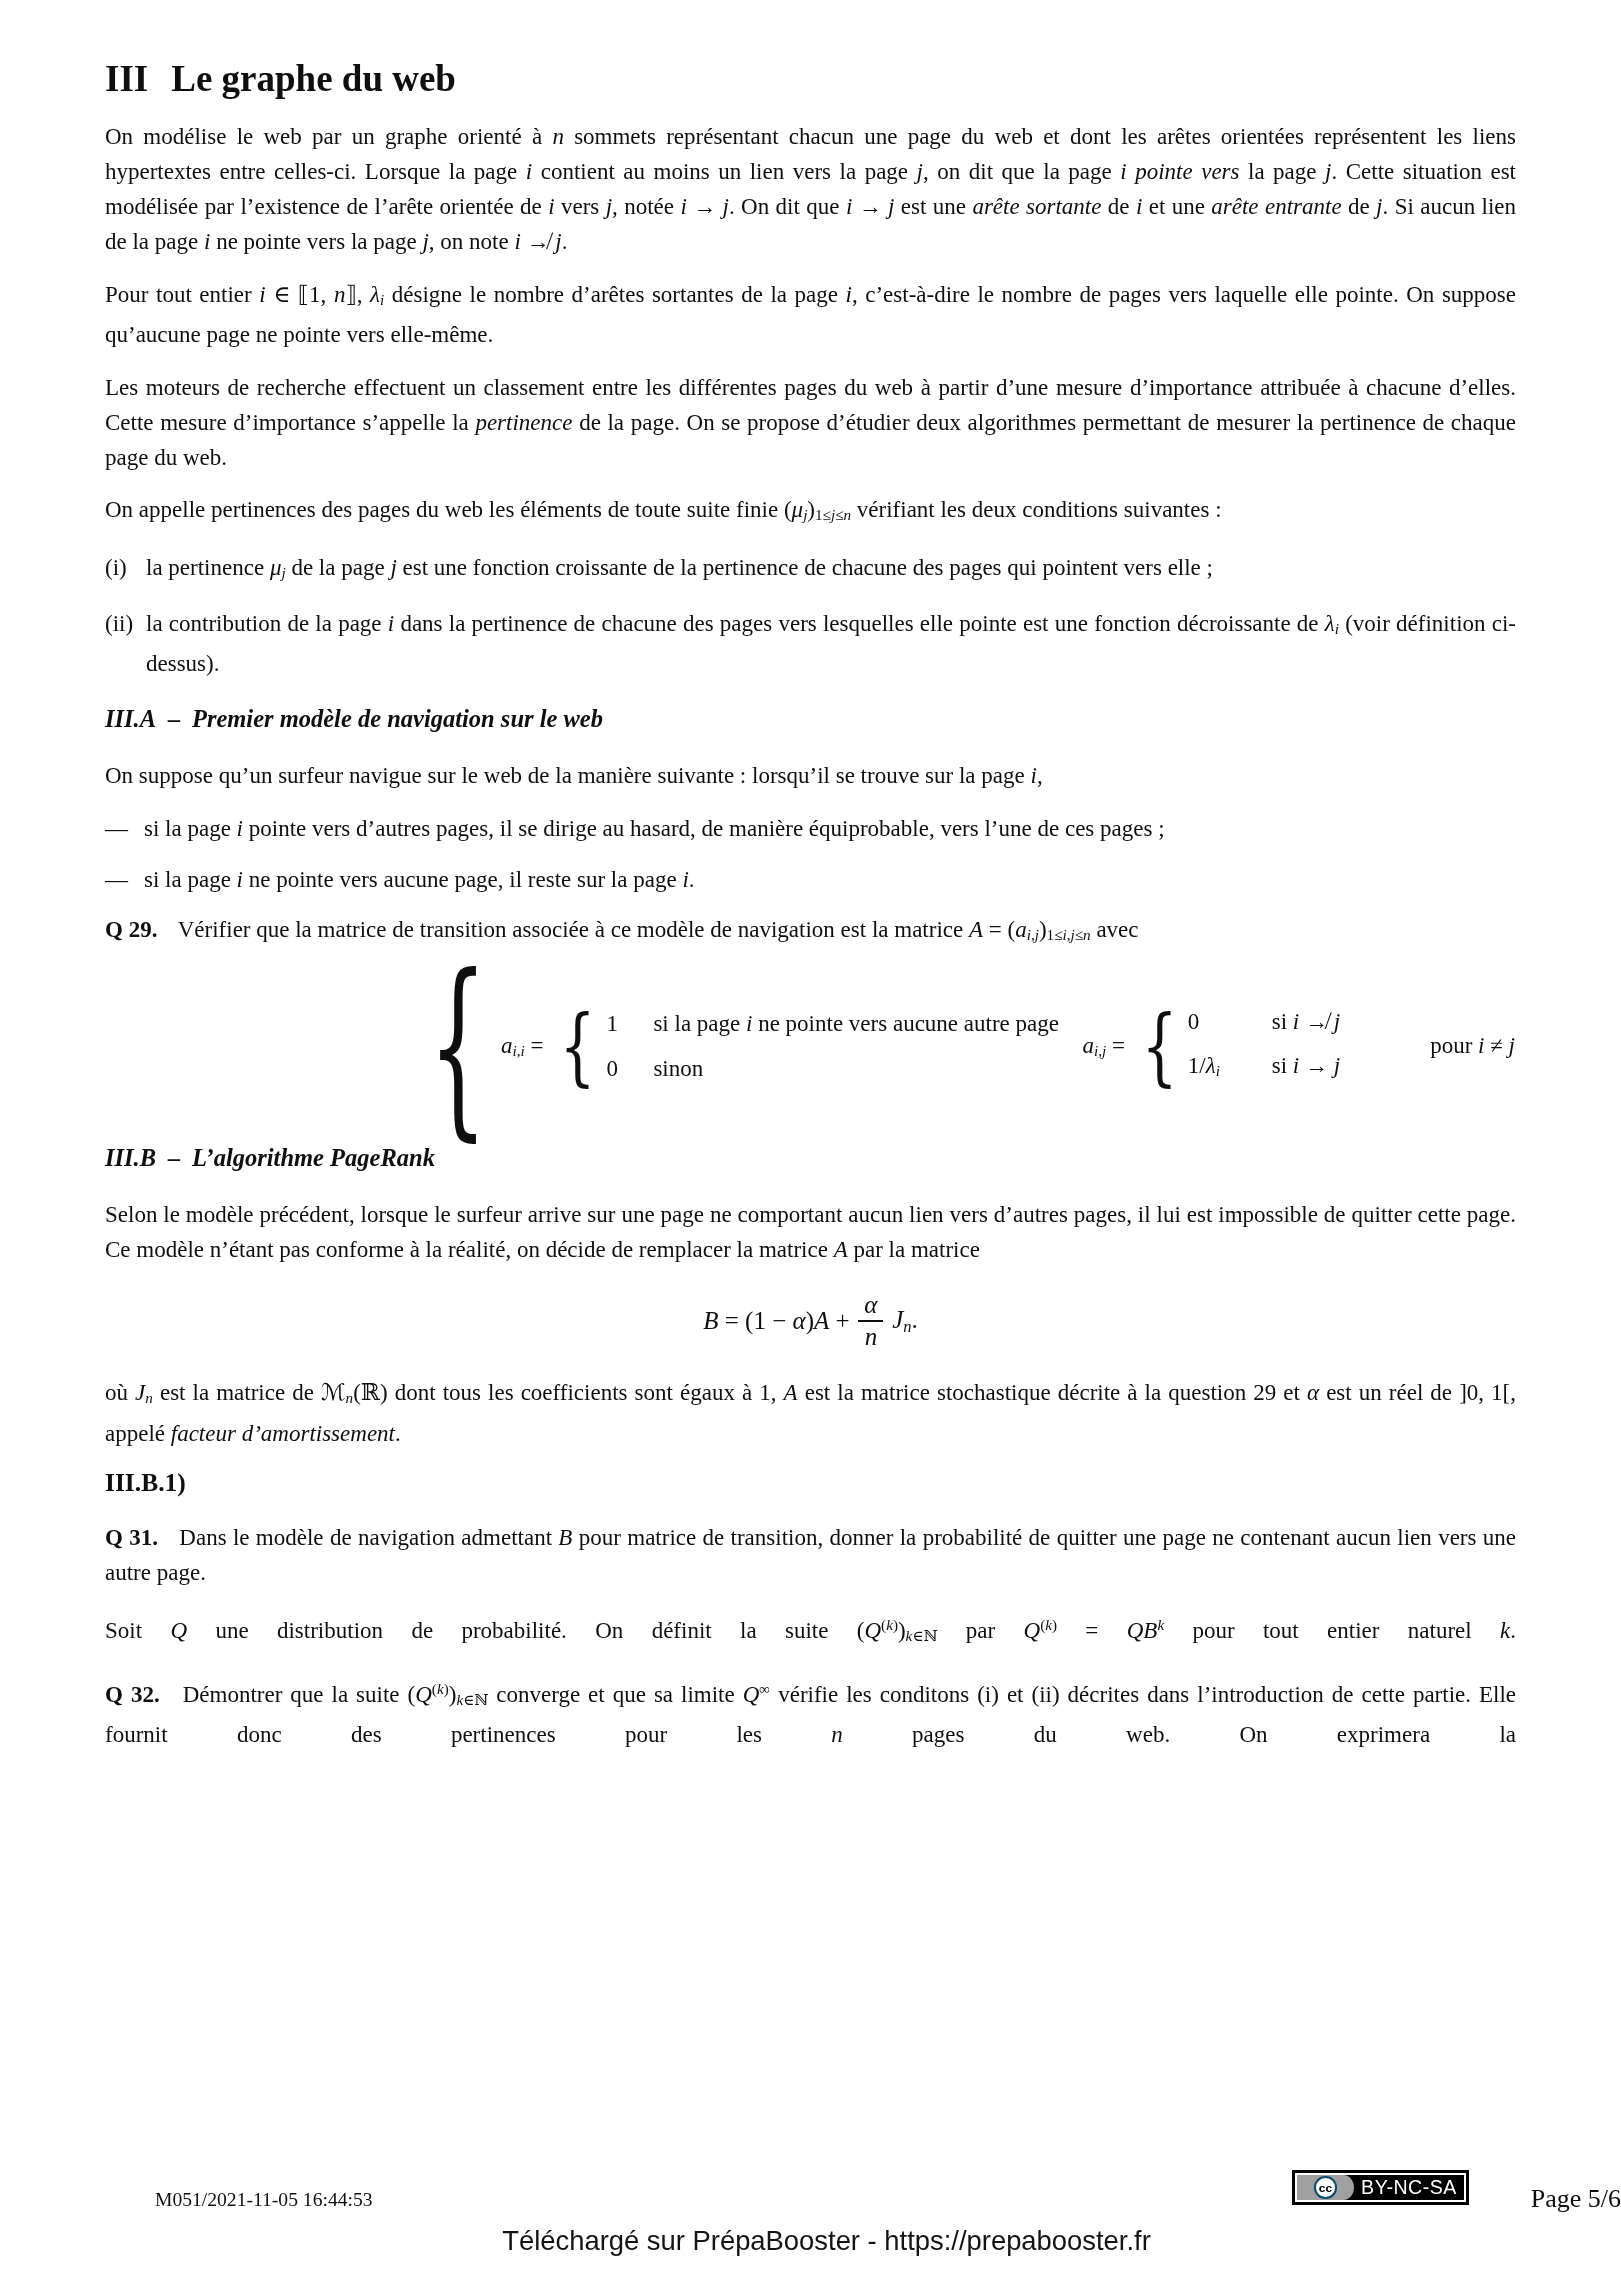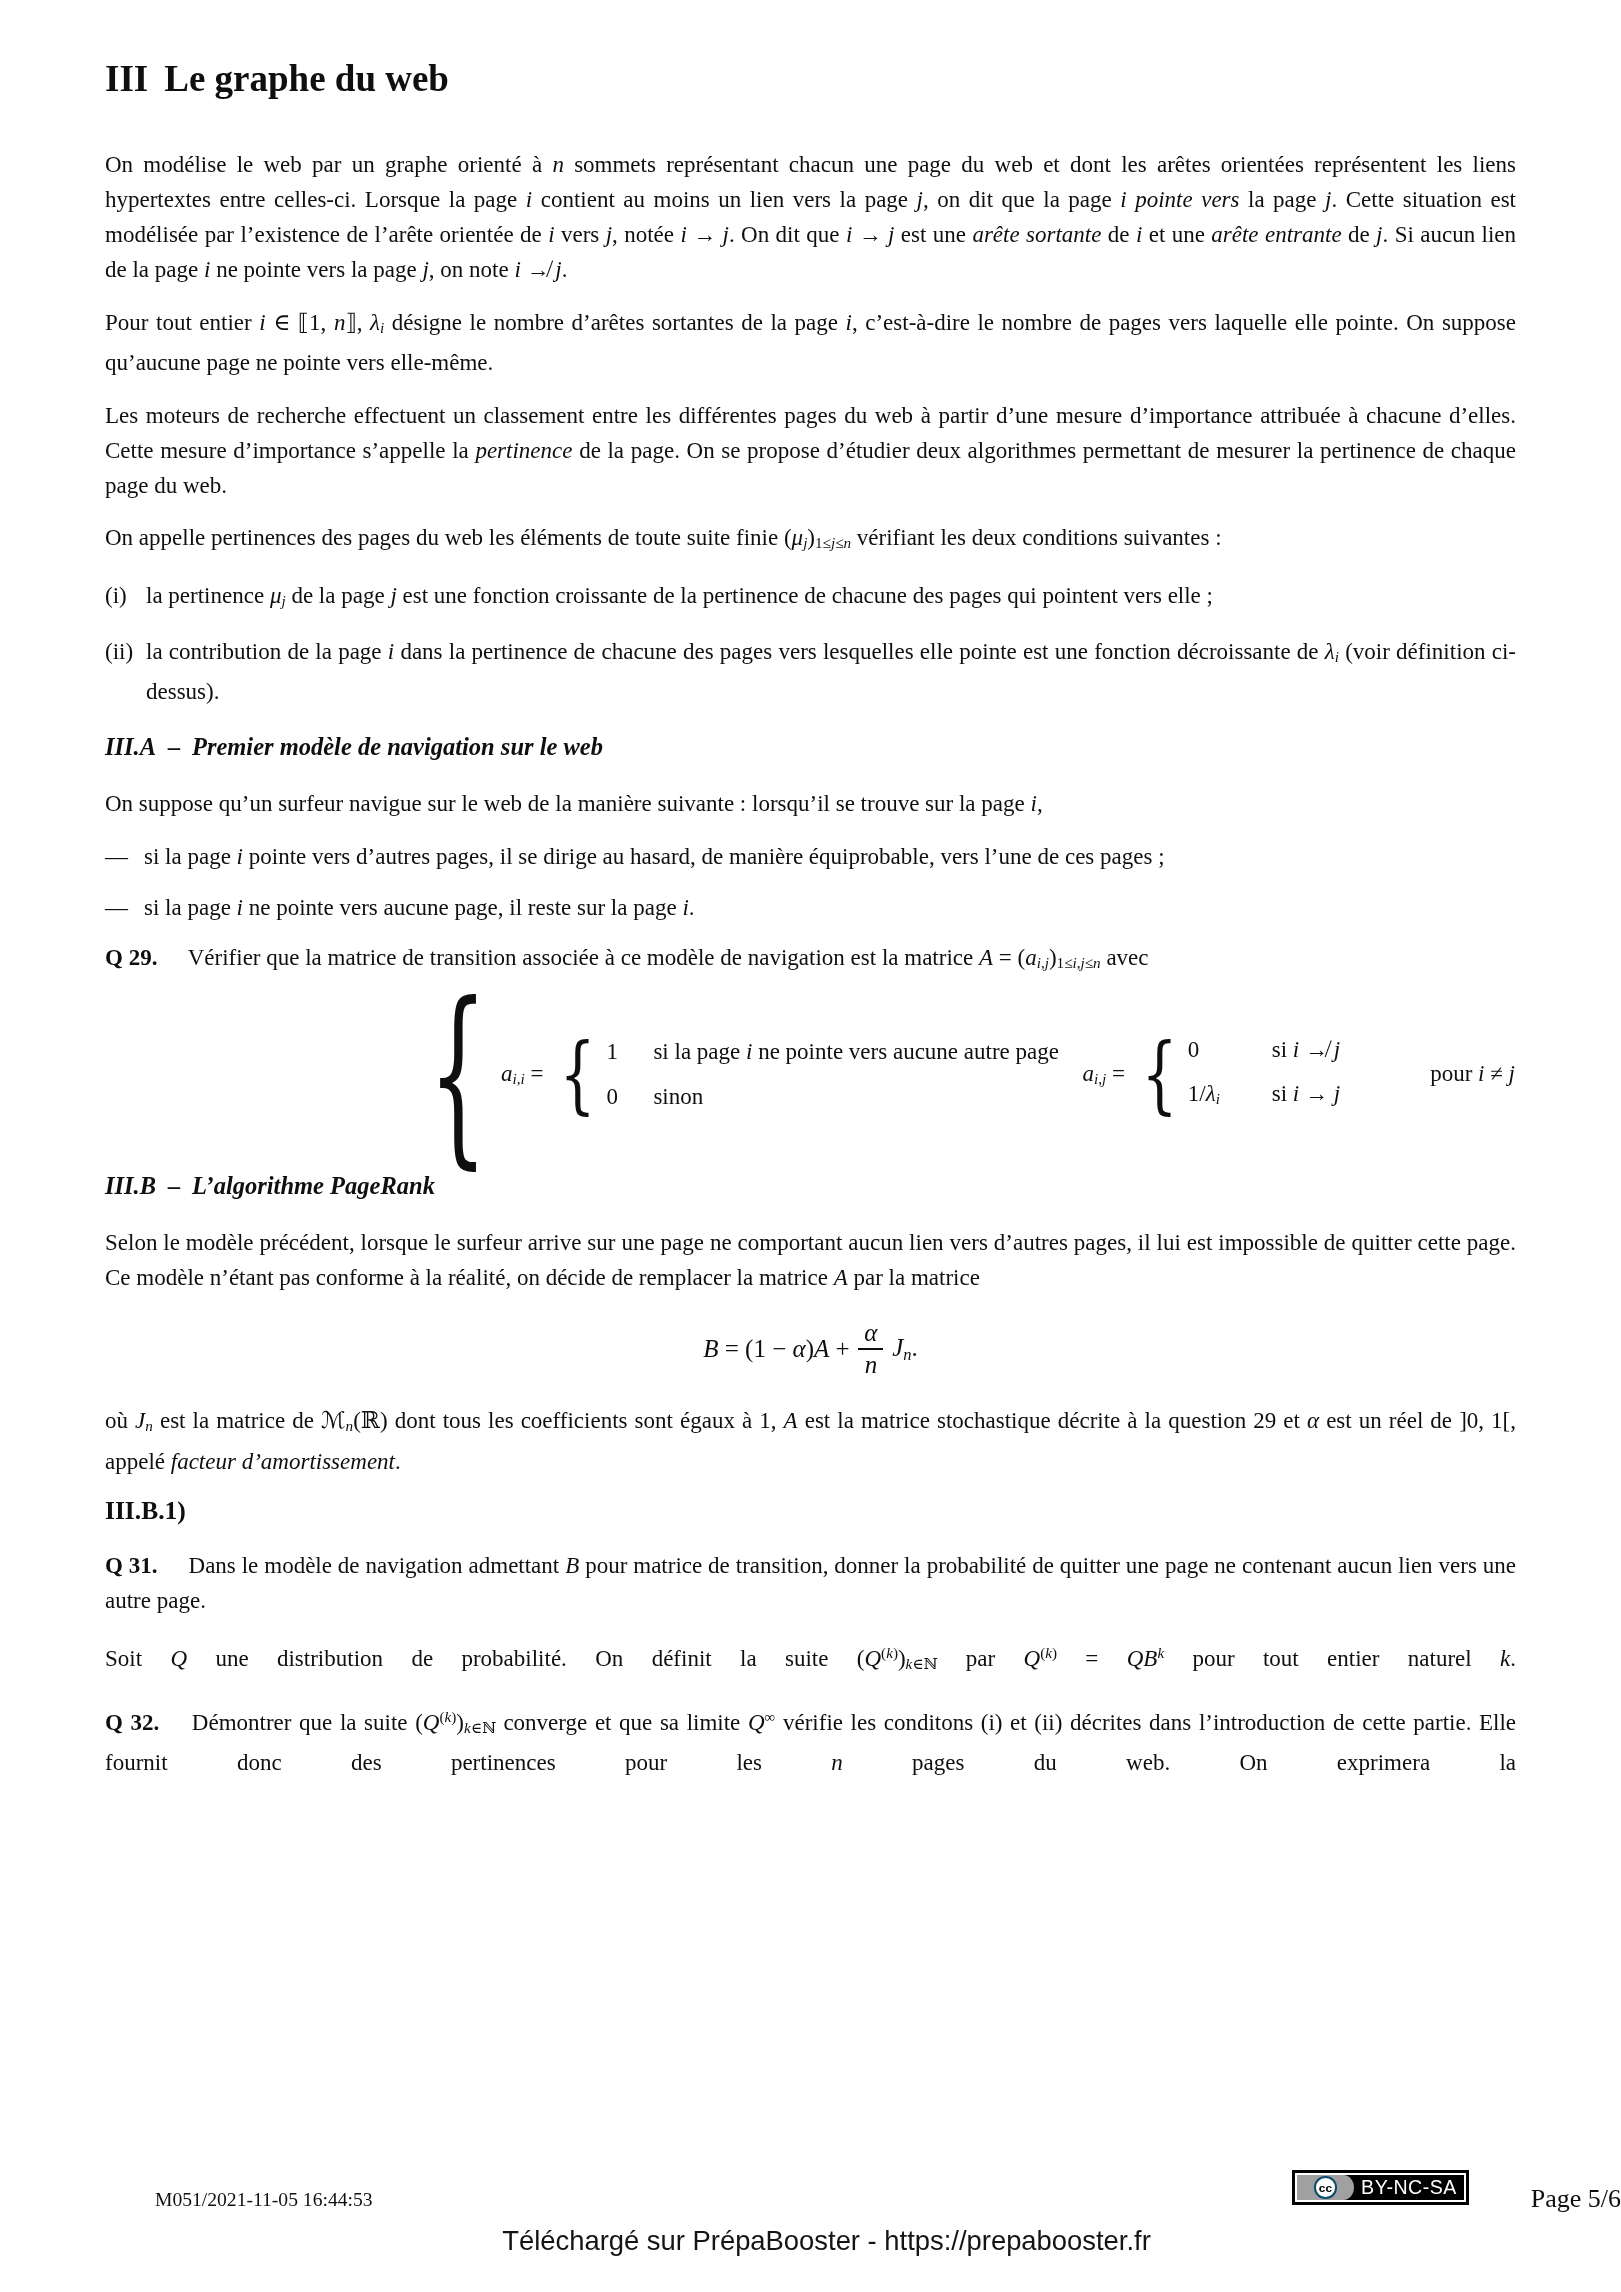--- a/index.html
+++ b/index.html
@@ -9,41 +9,41 @@
     margin:0 auto;
     background:#ffffff;
     box-sizing:border-box;
     padding:57px 105px 0 105px;
     font-family:"Liberation Serif","DejaVu Serif","DejaVu Sans",serif;
     color:#0f0f0f;
     overflow:hidden;
   }
   
   h1.doc-title{
-    margin:0 0 47px 0;
+    margin:0 0 19px 0;
     font-size:37px;font-weight:bold;
-    display:flex;gap:16px;align-items:baseline;
+    display:flex;gap:23px;align-items:baseline;
   }
   h2.sec-head{
     margin:23.5px 0 25.5px 0;
     font-size:24.5px;font-weight:bold;font-style:italic;
     display:flex;gap:11.8px;align-items:baseline;
   }
   h3.subsec-head{
     margin:15.7px 0 21.6px 0;
     font-size:25.5px;font-weight:bold;
   }
   
   .para{
     margin:0 0 17.6px 0;
     font-size:23px;line-height:35px;
     text-align:justify;
   }
   .jlast{text-align-last:justify;}
-  .qlabel{font-weight:bold;margin-right:25px;}
+  .qlabel{font-weight:bold;margin-right:15px;}
   .roman-item,.dash-item{
     position:relative;
     margin:0 0 15.7px 0;
     font-size:23px;line-height:35px;
     text-align:justify;
   }
   .roman-item{padding-left:41px;}
   .dash-item{padding-left:39px;}
   .item-label{position:absolute;left:0;top:0;}
   sub{font-size:0.66em;vertical-align:-0.22em;}

